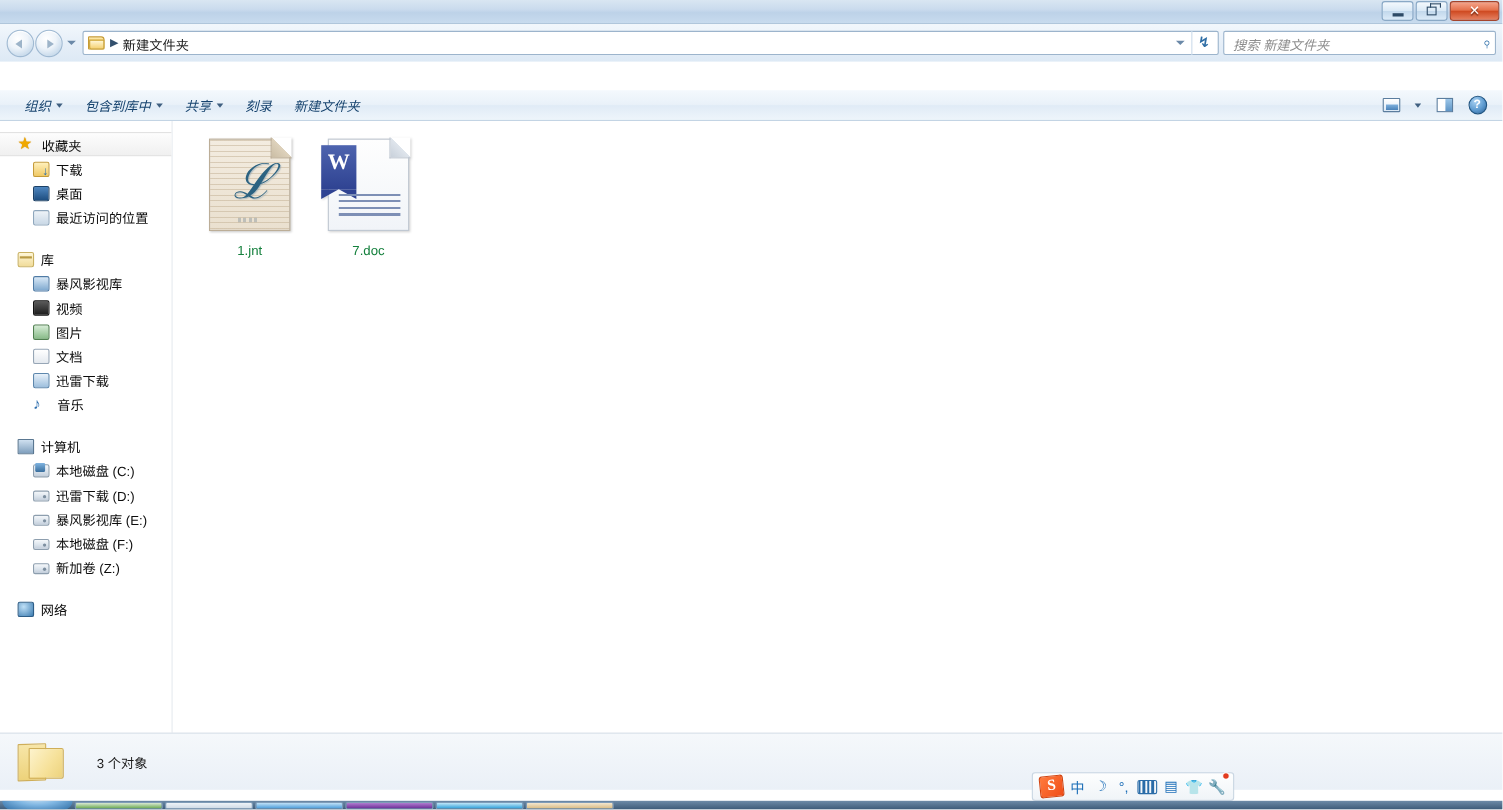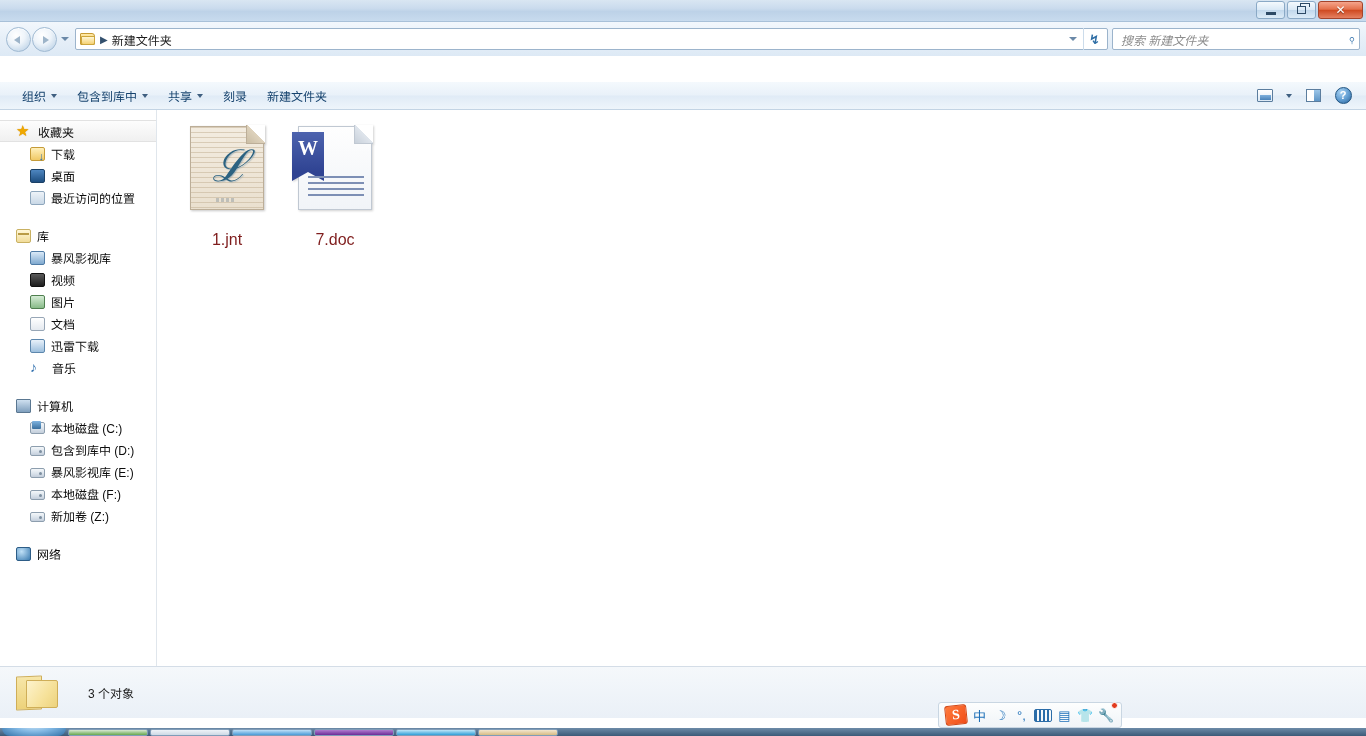--- a/index.html
+++ b/index.html
@@ -115,21 +115,21 @@
 
   
   .toolbar {
     position: absolute; top: 82px; left: 0; width: 1366px; height: 28px;
     background: linear-gradient(to bottom, #f4f9fd 0%, #e9f1f9 48%, #e0ebf6 52%, #eef5fb 100%);
     border-bottom: 1px solid #c3d4e4;
     display: flex; align-items: center; padding: 0 6px 0 12px;
   }
   .tb-btn {
     display: flex; align-items: center; gap: 5px; height: 22px; padding: 0 10px;
-    font-size: 12px; color: #16436e; cursor: default; border-radius: 2px; white-space: nowrap;
+    font-size: 12px; color: #16436e; cursor: default; border-radius: 2px; white-space: nowrap; font-style: italic;
   }
   .tb-caret { width: 0; height: 0; border-left: 3.5px solid transparent; border-right: 3.5px solid transparent; border-top: 4px solid #3f5f80; }
   .tb-right { margin-left: auto; display: flex; align-items: center; gap: 4px; padding-right: 4px; }
   .tb-icon-btn {
     width: 26px; height: 22px; display: flex; align-items: center; justify-content: center;
     cursor: default; border-radius: 2px;
   }
   .views-ico {
     width: 16px; height: 13px; border: 1px solid #5b7d9e; border-radius: 1px;
     background: linear-gradient(to bottom, #ffffff 0%, #dce9f5 100%); position: relative;
@@ -213,21 +213,21 @@
   .file-grid { display: flex; flex-wrap: wrap; gap: 0; }
   .file-cell {
     width: 108px; padding-top: 4px; display: flex; flex-direction: column; align-items: center;
     cursor: default;
   }
   .file-ico-wrap {
     width: 88px; height: 92px; display: flex; align-items: center; justify-content: center;
     border: 1px solid transparent; border-radius: 2px;
   }
   .file-label {
-    margin-top: 16px; font-size: 16px; color: #7f1d1d; text-align: center; max-width: 104px;
+    margin-top: 6px; font-size: 12px; color: #15803d; text-align: center; max-width: 104px;
     white-space: nowrap; padding: 1px 3px;
   }
 
   
   .ico-jnt { width: 74px; height: 84px; position: relative; filter: drop-shadow(1px 1px 1px rgba(0,0,0,.22)); }
   .ico-jnt .sheet {
     position: absolute; inset: 0;
     background:
       repeating-linear-gradient(to bottom, rgba(196,178,150,.55) 0px, rgba(196,178,150,.55) 1px, transparent 1px, transparent 5px),
       linear-gradient(to bottom, #f3ece0, #eae0cf);
@@ -504,21 +504,21 @@
         <div class="sb-row head">
           <span class="sb-ico ico-sq ico-computer"></span>
           <span>计算机</span>
         </div>
         <div class="sb-row child">
           <span class="sb-ico ico-sysdrive"></span>
           <span>本地磁盘 (C:)</span>
         </div>
         <div class="sb-row child">
           <span class="sb-ico ico-drive"></span>
-          <span>包含到库中 (D:)</span>
+          <span>迅雷下载 (D:)</span>
         </div>
         <div class="sb-row child">
           <span class="sb-ico ico-drive"></span>
           <span>暴风影视库 (E:)</span>
         </div>
         <div class="sb-row child">
           <span class="sb-ico ico-drive"></span>
           <span>本地磁盘 (F:)</span>
         </div>
         <div class="sb-row child">

